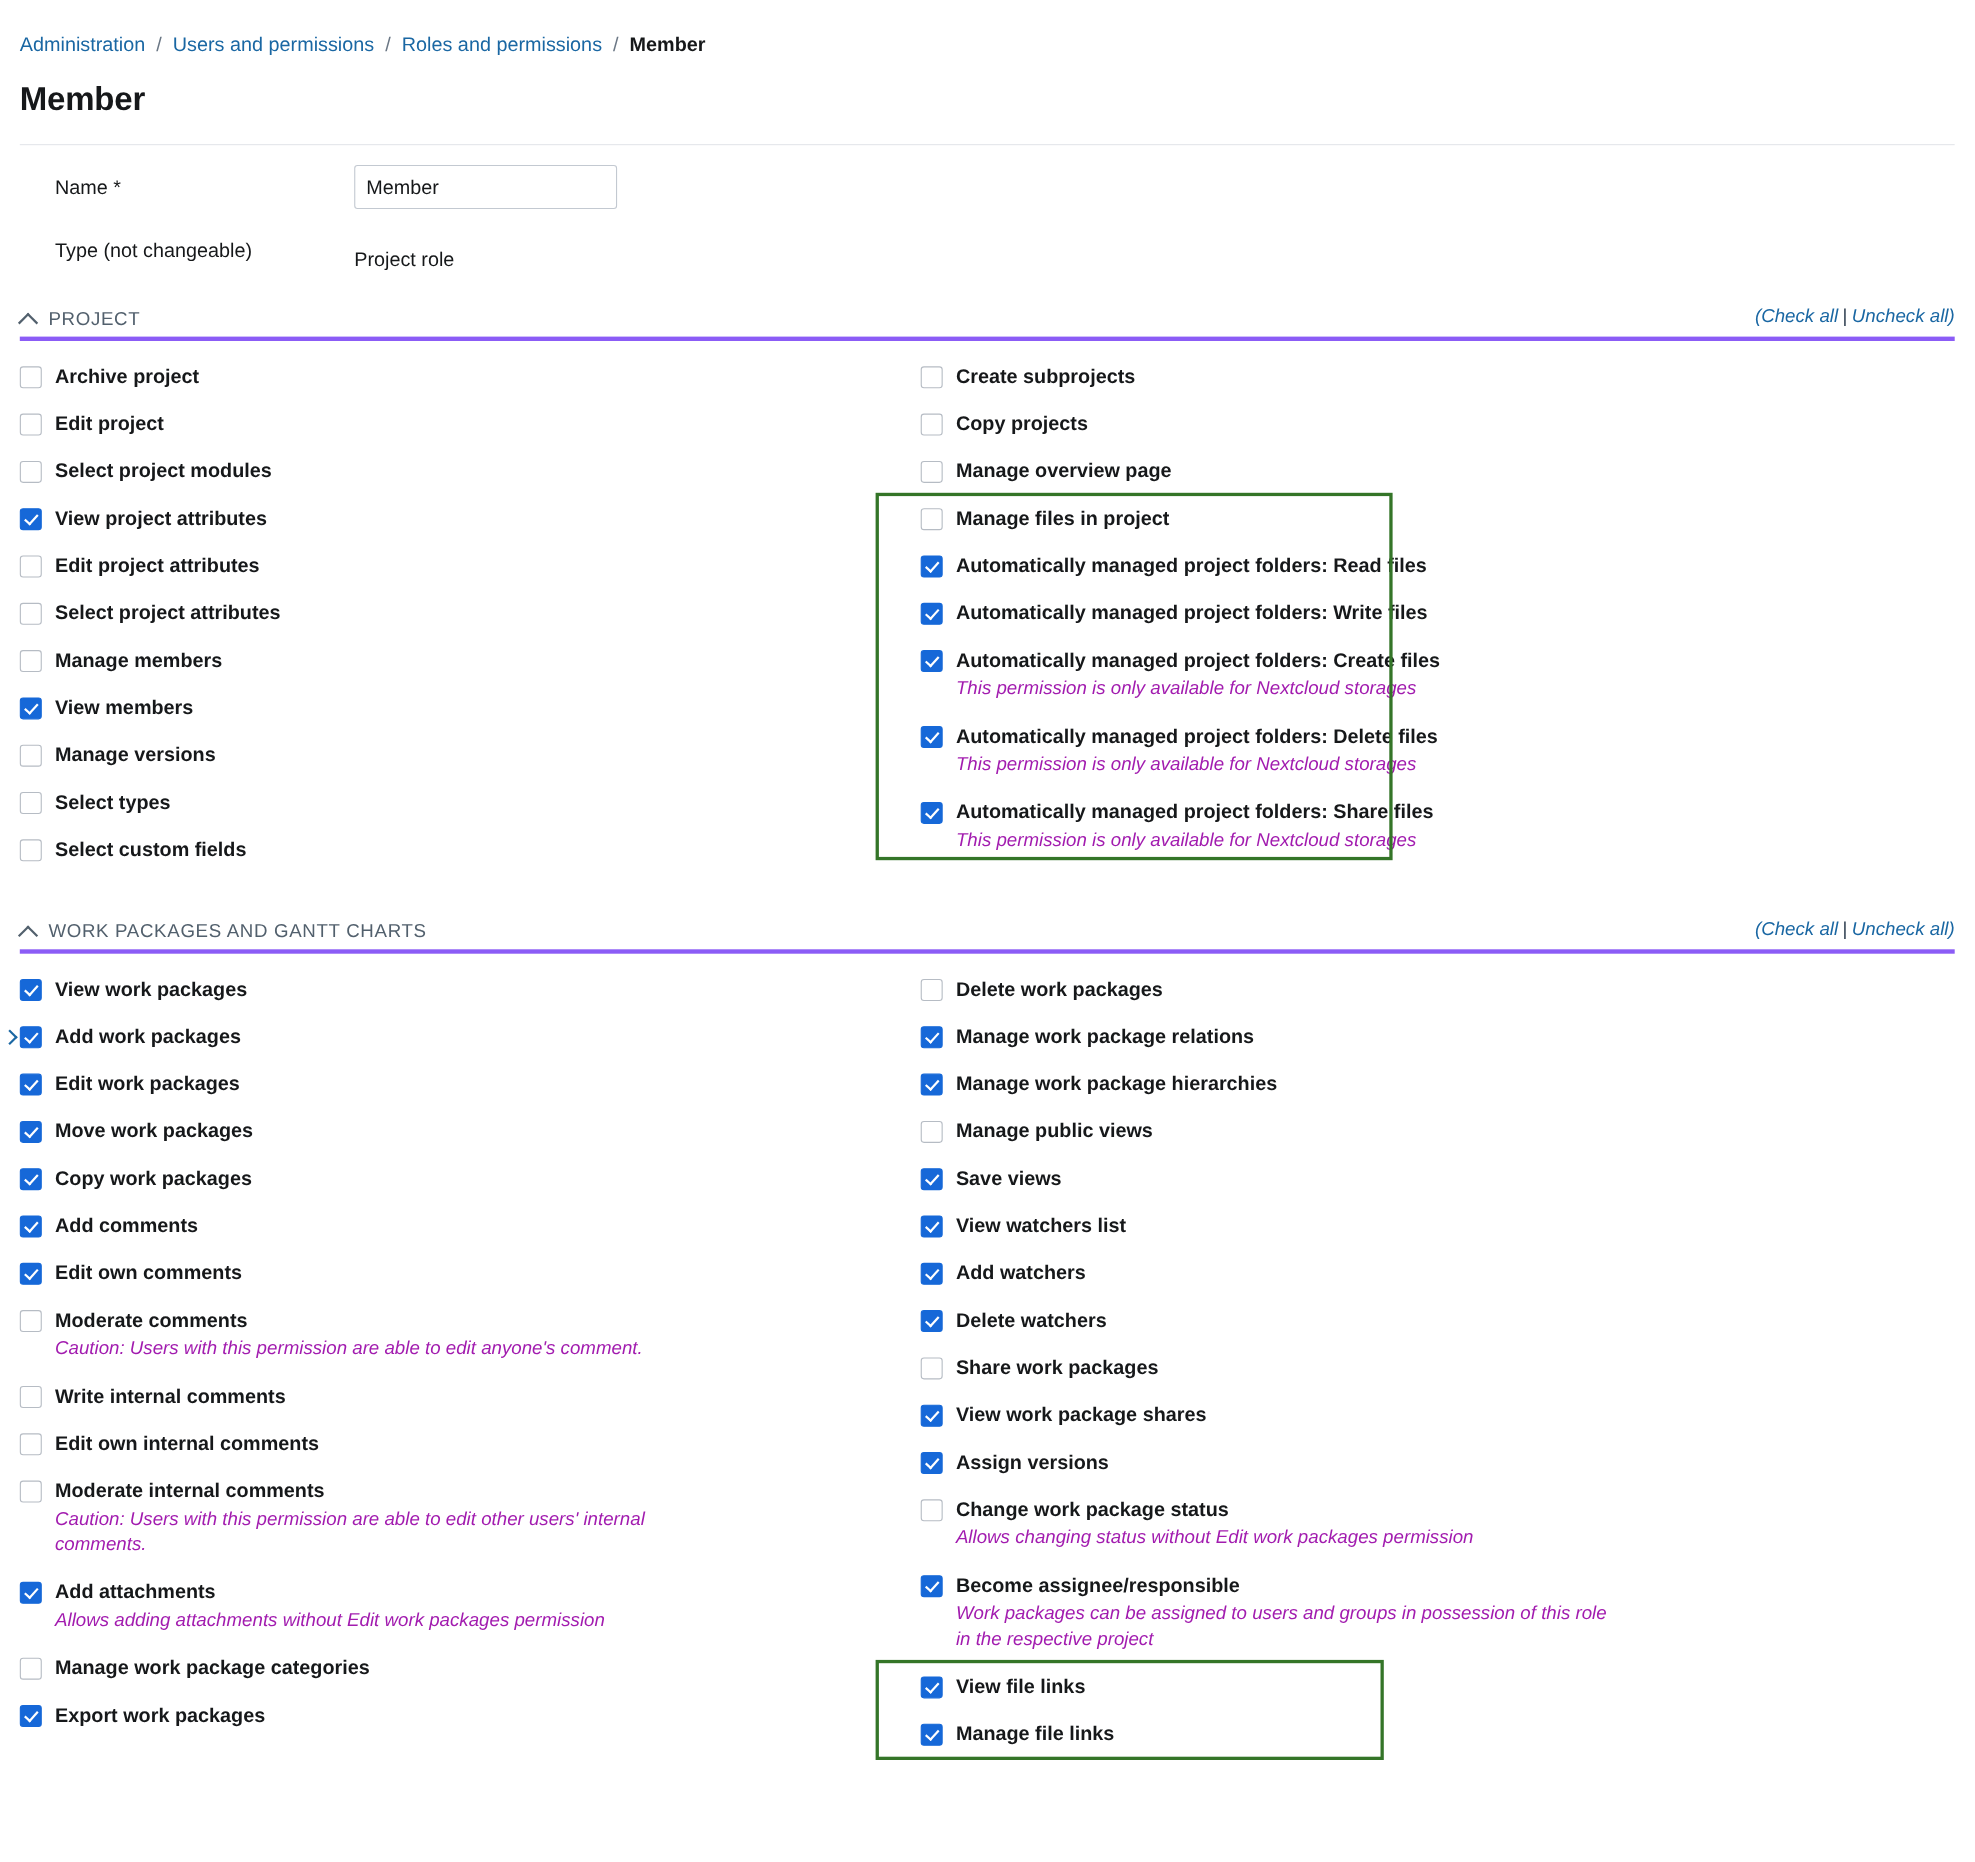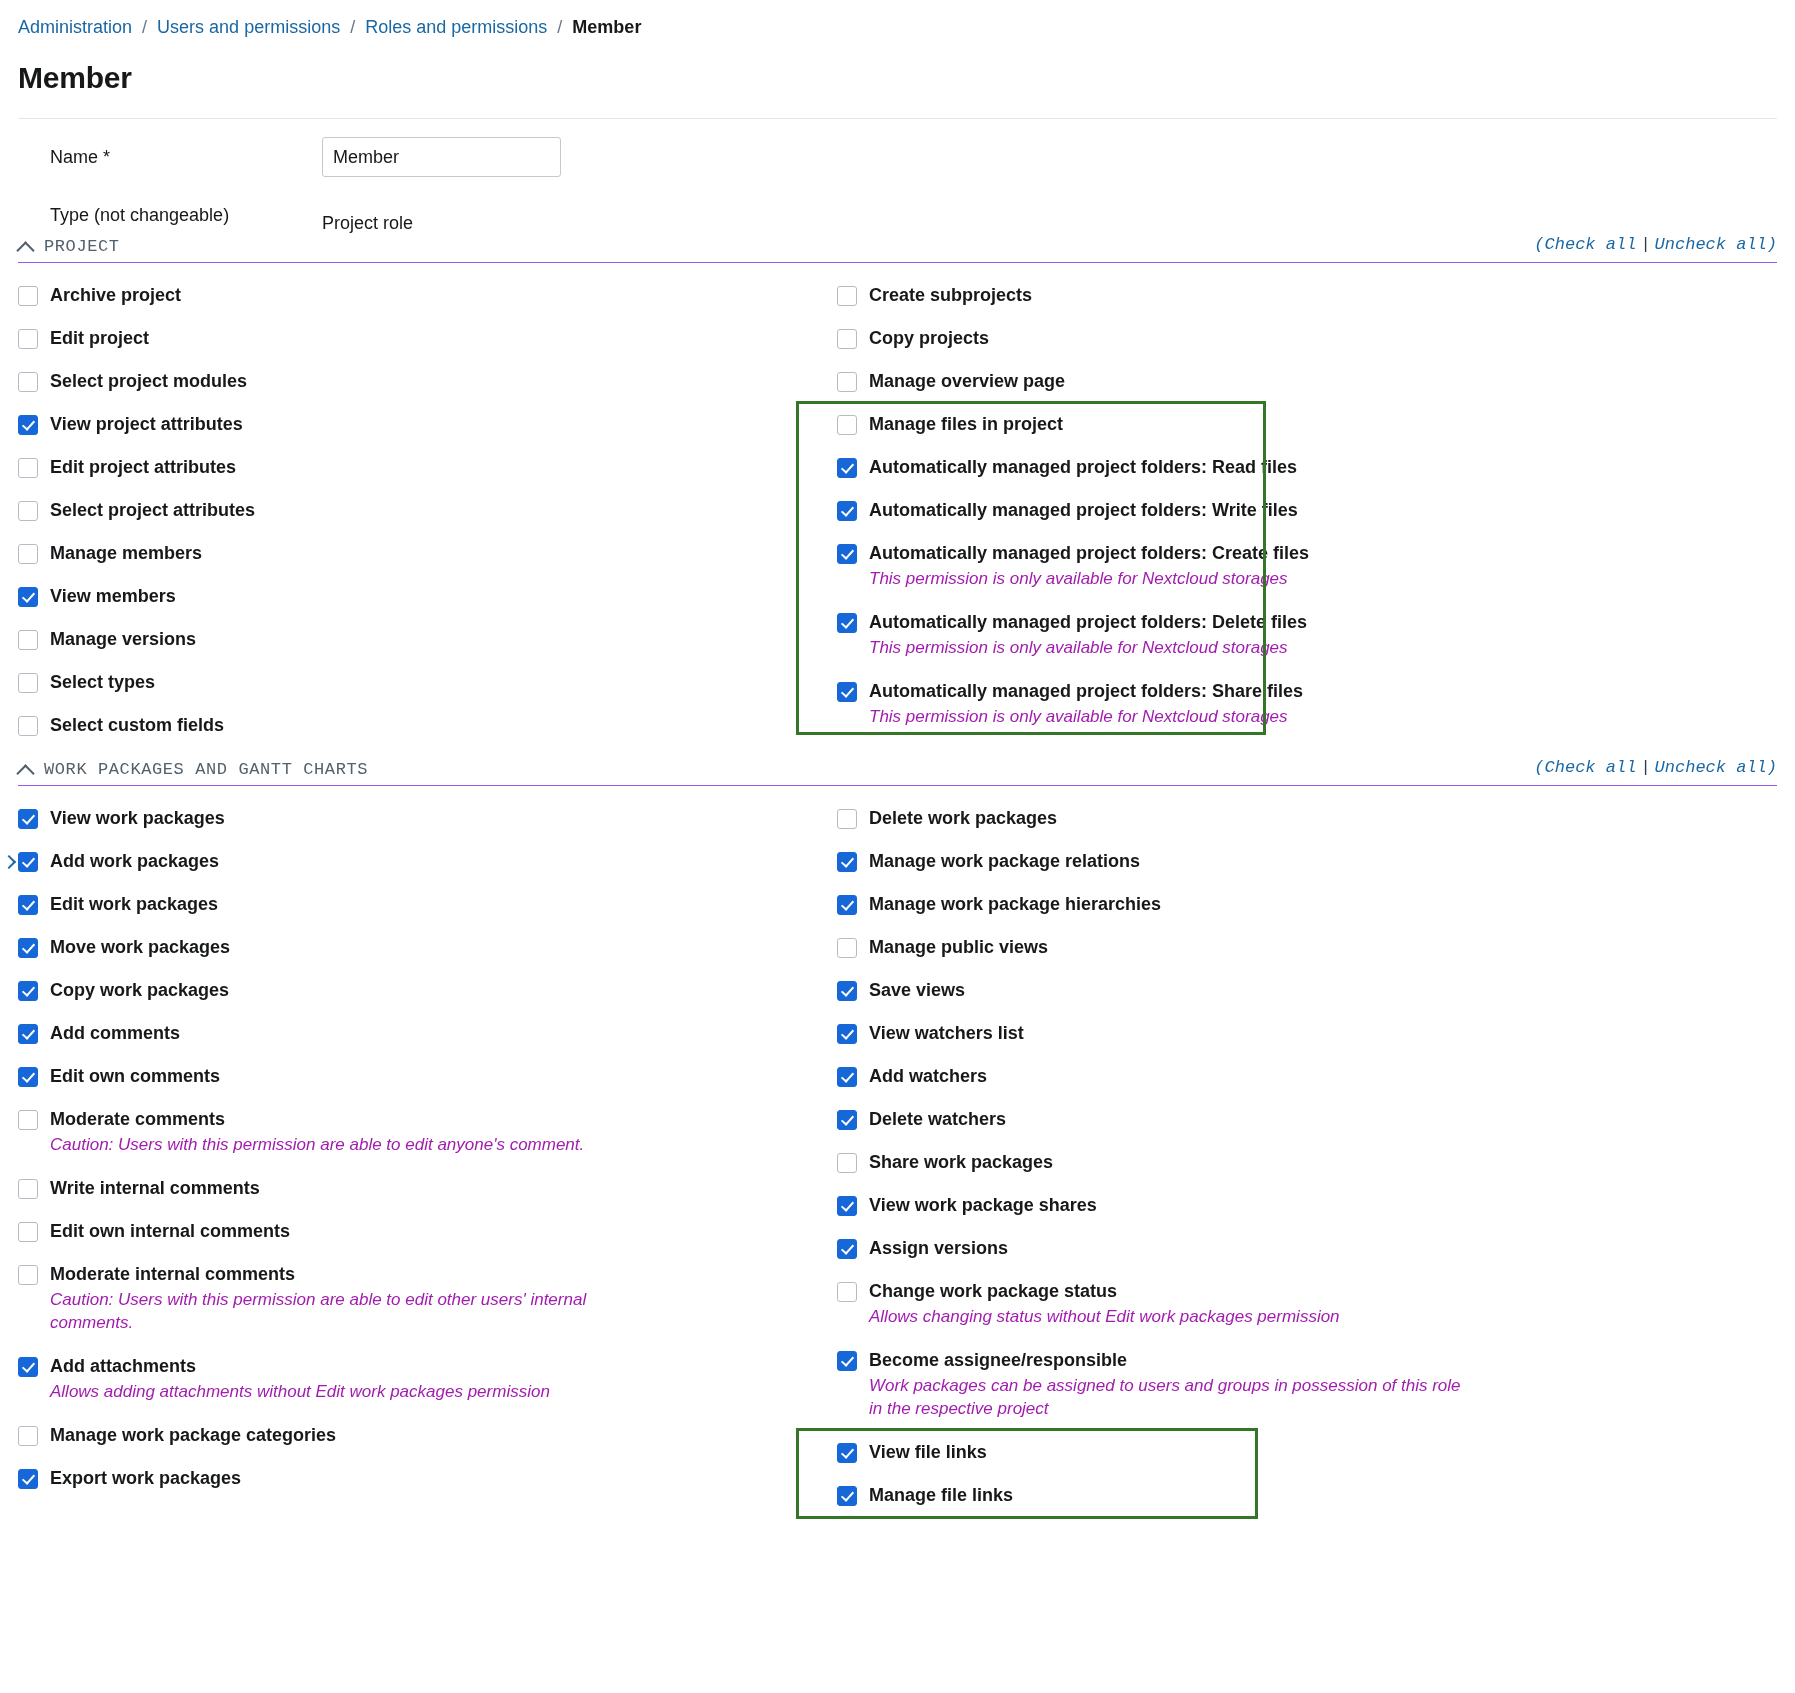--- a/index.html
+++ b/index.html
@@ -12,21 +12,21 @@
     width: 1795px;
     height: 1693px;
     overflow: hidden;
     color: #1a1a1a;
     font-size: 18px;
   }
   .page { padding: 0 18px; }
 
   
   .breadcrumb {
-    padding-top: 16px;
+    padding-top: 29px;
     font-size: 18px;
     line-height: 22px;
     white-space: nowrap;
   }
   .breadcrumb a {
     color: #1a67a3;
     text-decoration: none;
   }
   .breadcrumb .sep {
     color: #6b7785;
@@ -78,23 +78,23 @@
     background: #fff;
     outline: none;
   }
   .static-value { font-size: 18px; color: #16181a; margin-top: 16px; }
 
   
   .section-head {
     display: flex;
     align-items: flex-end;
     justify-content: space-between;
+    margin-top: 30px;
     padding-bottom: 6px;
-    border-bottom: 1px solid #8b5cf6;
-    font-family: Liberation Mono, monospace;
+    border-bottom: 4px solid #8b5cf6;
   }
   .section-head-left {
     display: flex;
     align-items: center;
     gap: 10px;
     cursor: pointer;
   }
   .chevron-up {
     width: 16px; height: 16px;
     position: relative;

